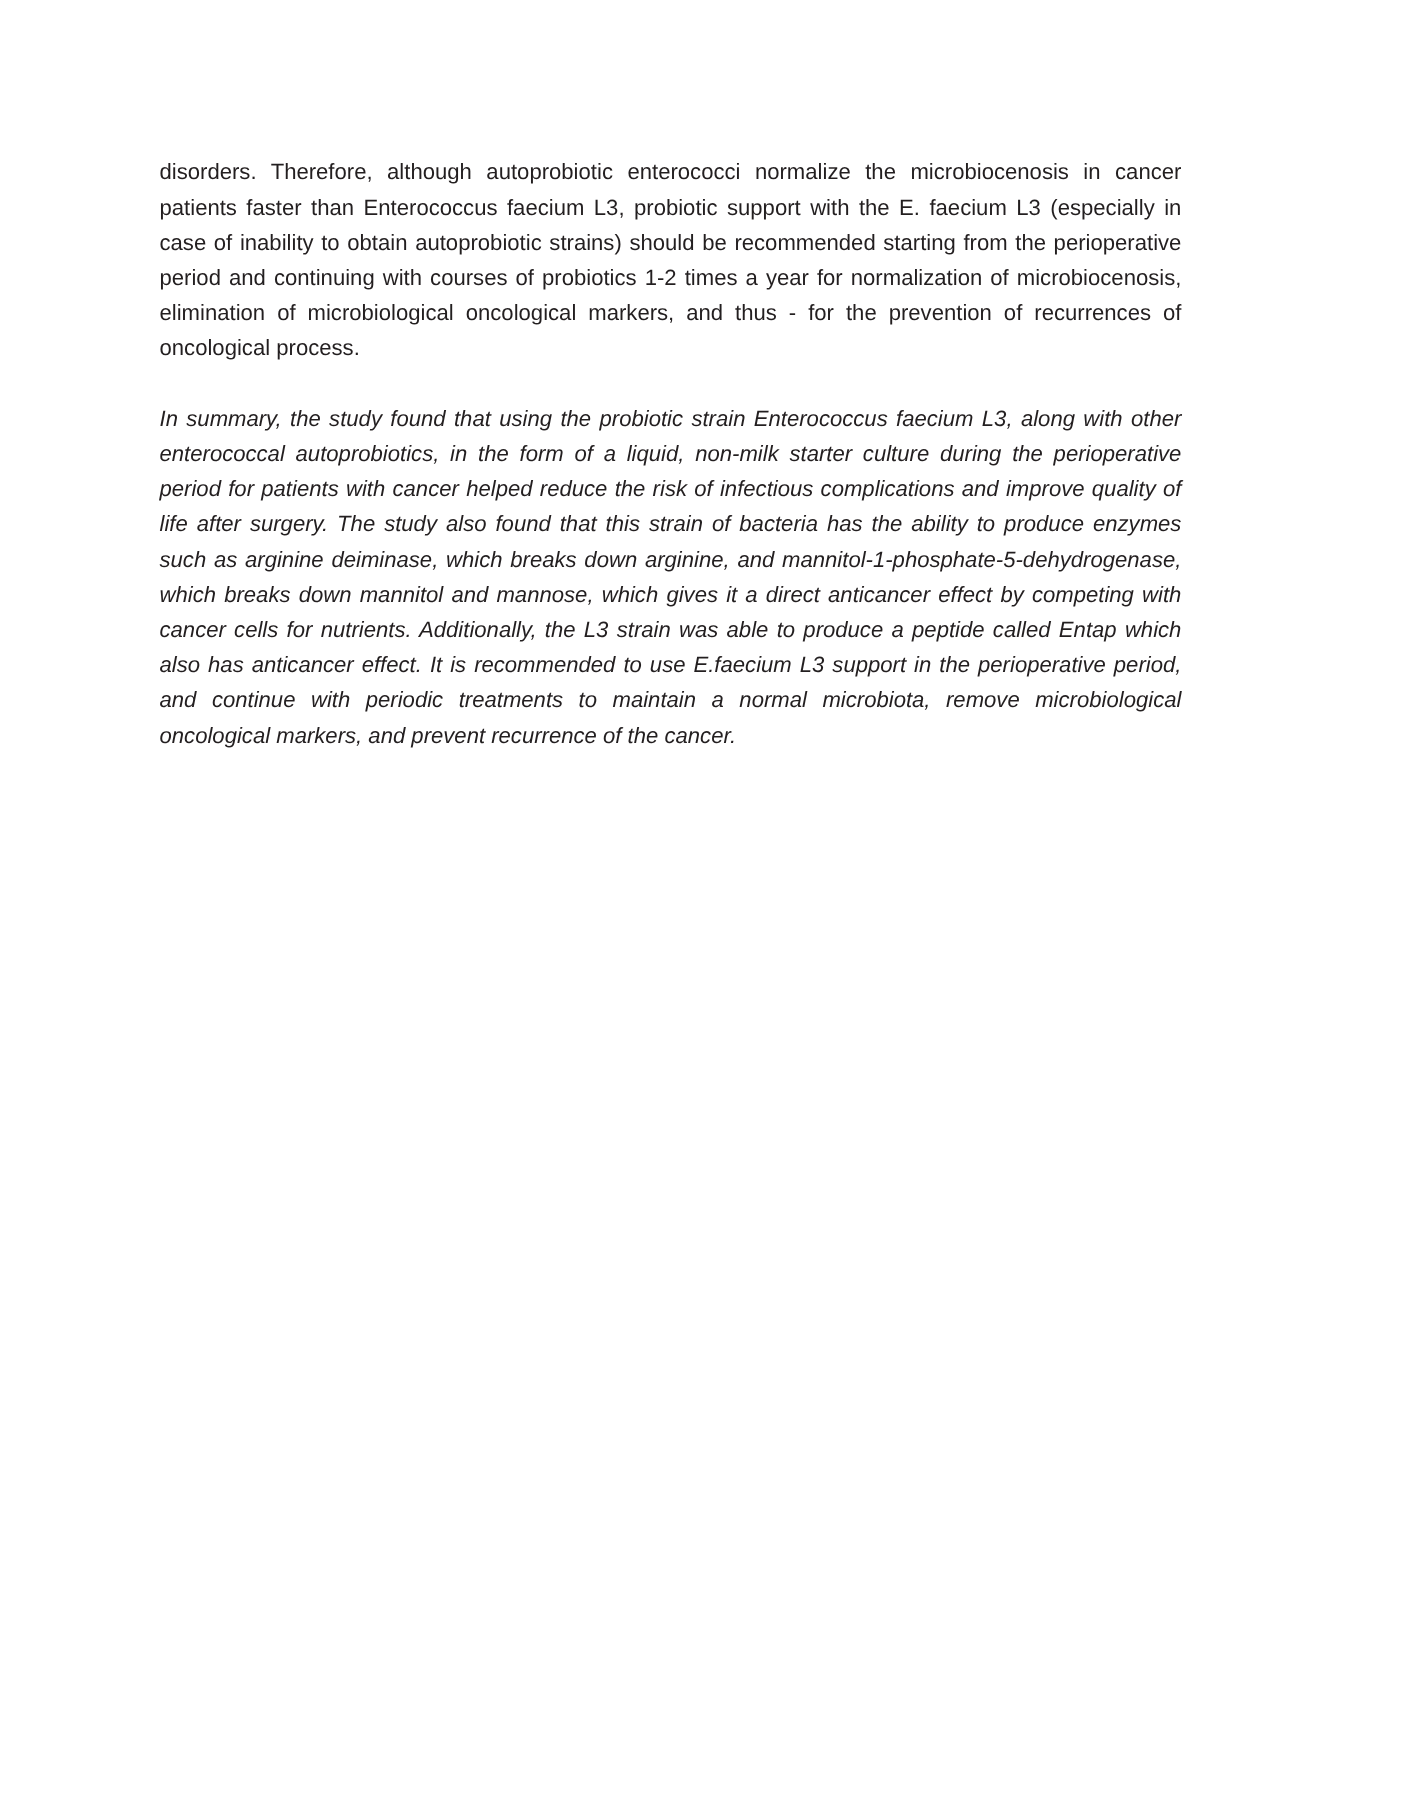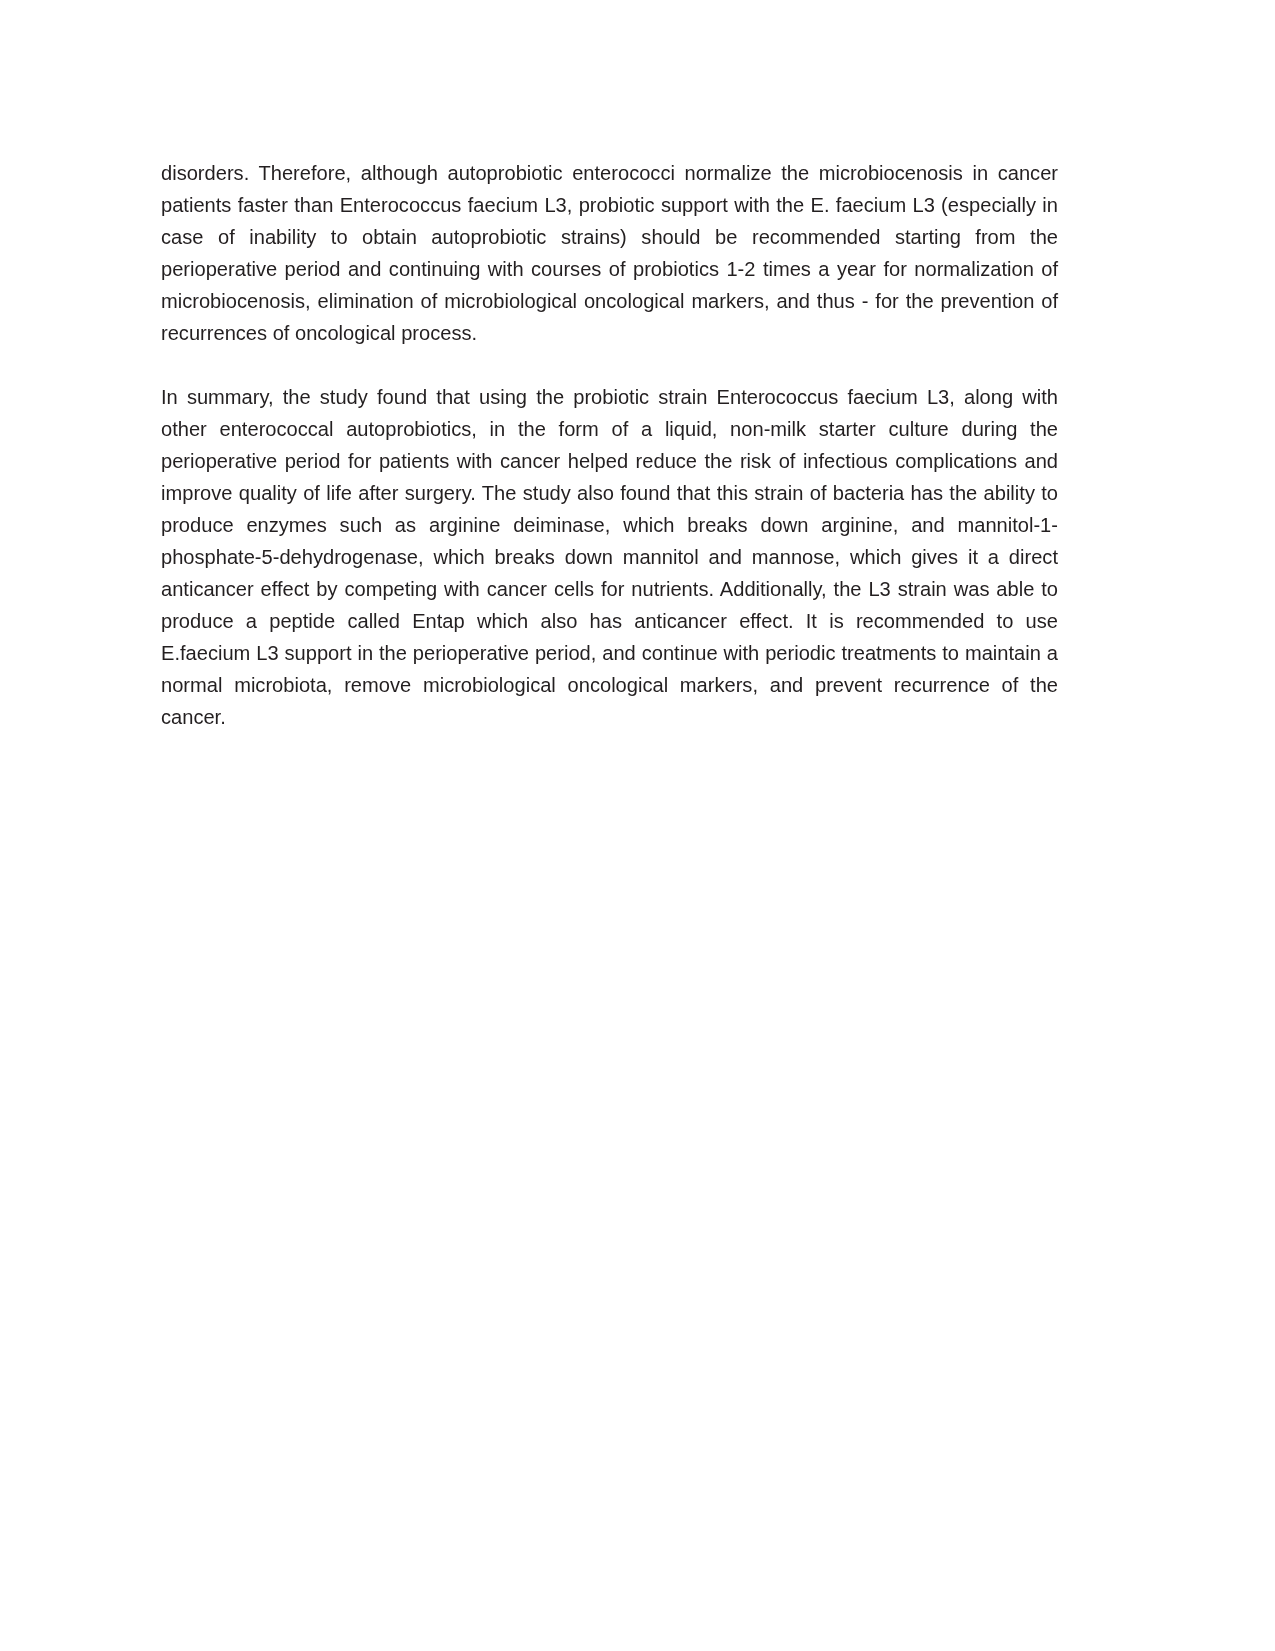--- a/index.html
+++ b/index.html
@@ -20,33 +20,34 @@
     overflow: hidden;
     box-sizing: border-box;
   }
   .text-column {
     position: absolute;
     left: 145px;
     top: 141px;
     width: 929px;
   }
   .para {
-    margin: 16px;
+    margin: 0;
     font-size: 20.1px;
     line-height: 32px;
     color: #231f20;
     text-align: justify;
     text-justify: inter-word;
     letter-spacing: 0.0px;
     word-spacing: 0px;
     hyphens: none;
     -webkit-hyphens: none;
   }
   .para + .para {
     margin-top: 32px;
+    font-style: italic;
   }
   
 </style>
 </head>
 <body>
 
 <div class="page">
   <div class="text-column">
     <p class="para">disorders. Therefore, although autoprobiotic enterococci normalize the microbiocenosis in cancer patients faster than Enterococcus faecium L3, probiotic support with the E. faecium L3 (especially in case of inability to obtain autoprobiotic strains) should be recommended starting from the perioperative period and continuing with courses of probiotics 1-2 times a year for normalization of microbiocenosis, elimination of microbiological oncological markers, and thus - for the prevention of recurrences of oncological process.</p>
     <p class="para">In summary, the study found that using the probiotic strain Enterococcus faecium L3, along with other enterococcal autoprobiotics, in the form of a liquid, non-milk starter culture during the perioperative period for patients with cancer helped reduce the risk of infectious complications and improve quality of life after surgery. The study also found that this strain of bacteria has the ability to produce enzymes such as arginine deiminase, which breaks down arginine, and mannitol-1-phosphate-5-dehydrogenase, which breaks down mannitol and mannose, which gives it a direct anticancer effect by competing with cancer cells for nutrients. Additionally, the L3 strain was able to produce a peptide called Entap which also has anticancer effect. It is recommended to use E.faecium L3 support in the perioperative period, and continue with periodic treatments to maintain a normal microbiota, remove microbiological oncological markers, and prevent recurrence of the cancer.</p>

